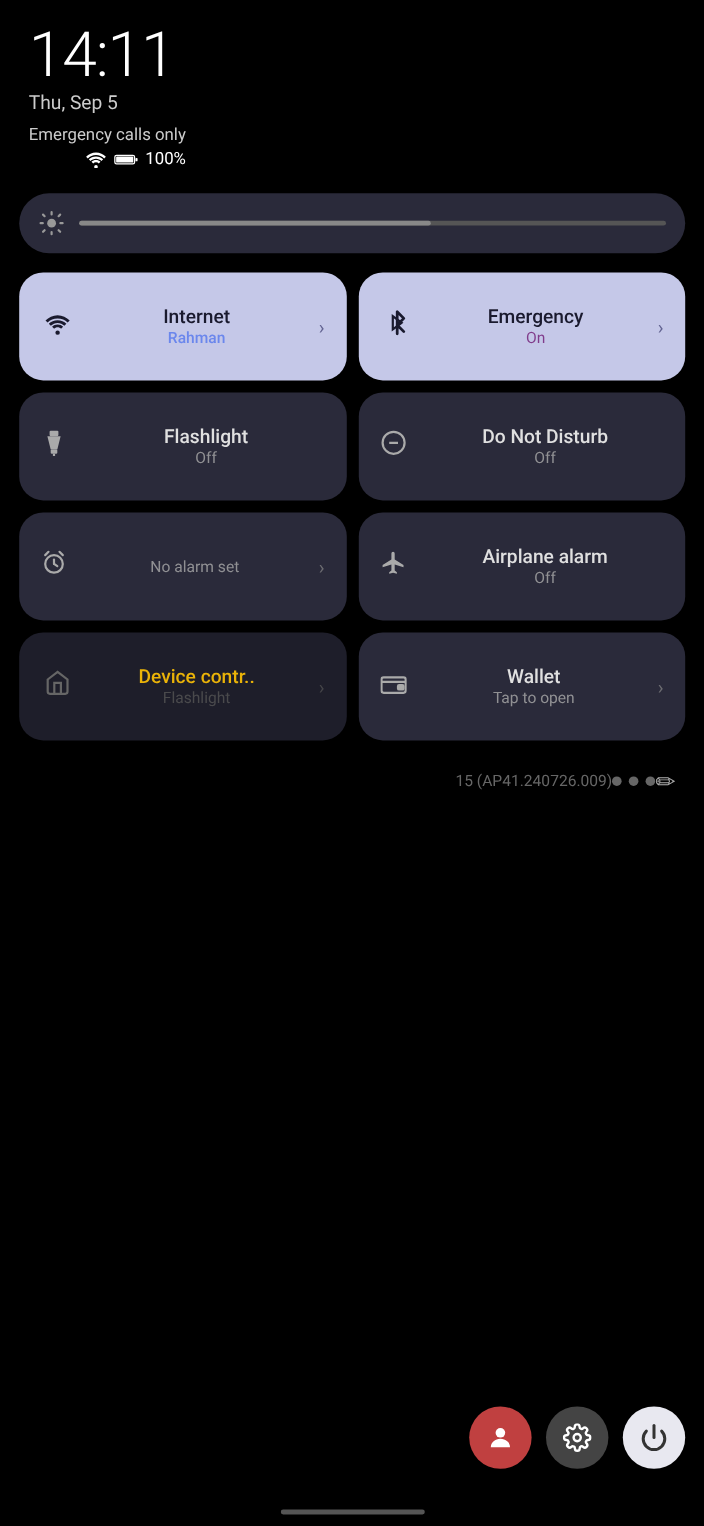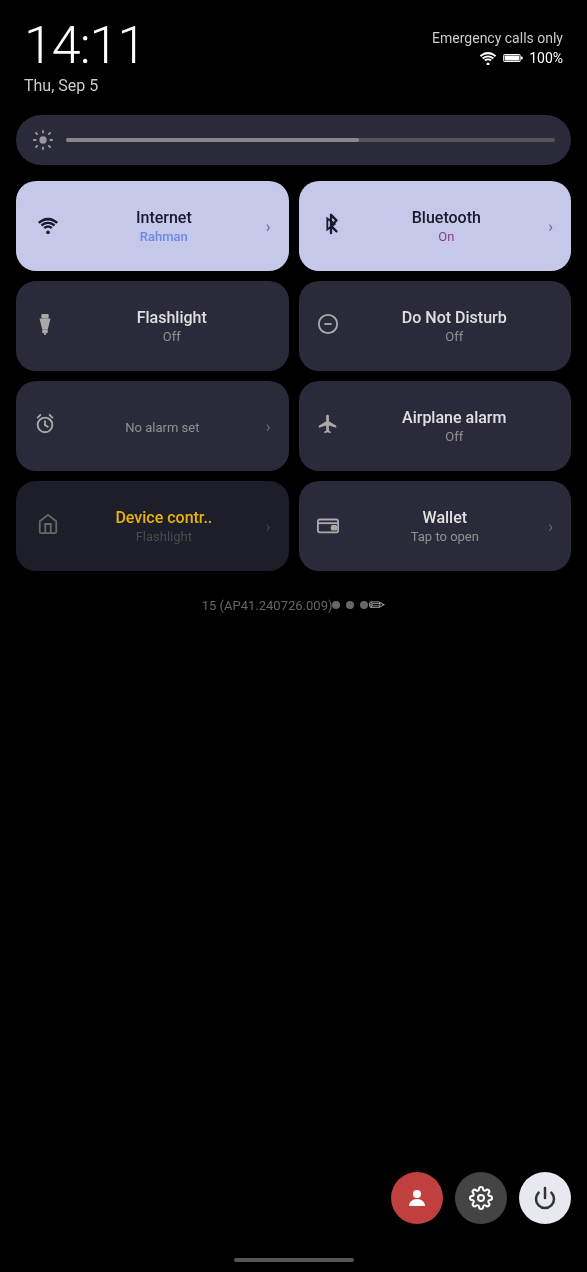--- a/index.html
+++ b/index.html
@@ -12,20 +12,21 @@
       position: relative;
       overflow-x: hidden;
     }
 
     
     .status-bar {
       display: flex;
       justify-content: space-between;
       align-items: flex-start;
       padding: 20px 24px 8px;
+      flex-direction: column;
     }
     .time {
       font-size: 52px;
       font-weight: 300;
       line-height: 1;
       letter-spacing: -1px;
     }
     .date {
       font-size: 16px;
       color: #ccc;
@@ -151,21 +152,21 @@
     .tile-active .tile-arrow { color: #3a3a6e; }
     .tile-inactive .tile-arrow { color: #888; }
     .tile-disabled .tile-arrow { color: #555; }
 
     
     .internet-subtitle { color: #5577ee !important; font-weight: 500; }
 
     
     .bottom-bar {
       display: flex;
-      justify-content: center;
+      justify-content: flex-end;
       align-items: center;
       padding: 14px 24px;
       margin-top: 8px;
     }
     .build-info {
       font-size: 13px;
       color: #666;
     }
     .dots {
       display: flex;
@@ -285,21 +286,21 @@
   </div>
 
   <div class="tile tile-active">
     <div class="tile-icon">
       <svg width="18" height="22" viewBox="0 0 16 24" fill="#1a1a2e">
         <path d="M4 6l8 6-8 6V6zm8 6l-8 6" stroke="#1a1a2e" stroke-width="2" fill="none"></path>
         <path d="M8 2v20M8 2l6 6-6 6M8 14l6 6" stroke="#1a1a2e" stroke-width="2.5" fill="none" stroke-linecap="round" stroke-linejoin="round"></path>
       </svg>
     </div>
     <div class="tile-text">
-      <span class="tile-title">Bluetooth</span>
+      <span class="tile-title">Emergency</span>
       <span class="tile-subtitle">On</span>
     </div>
     <span class="tile-arrow">›</span>
   </div>
 
   <div class="tile tile-inactive">
     <div class="tile-icon">
       <svg width="18" height="22" viewBox="0 0 18 24" fill="#aaa">
         <rect x="5" y="1" width="8" height="5" rx="1"></rect>
         <polygon points="3,6 15,6 12,18 6,18"></polygon>

